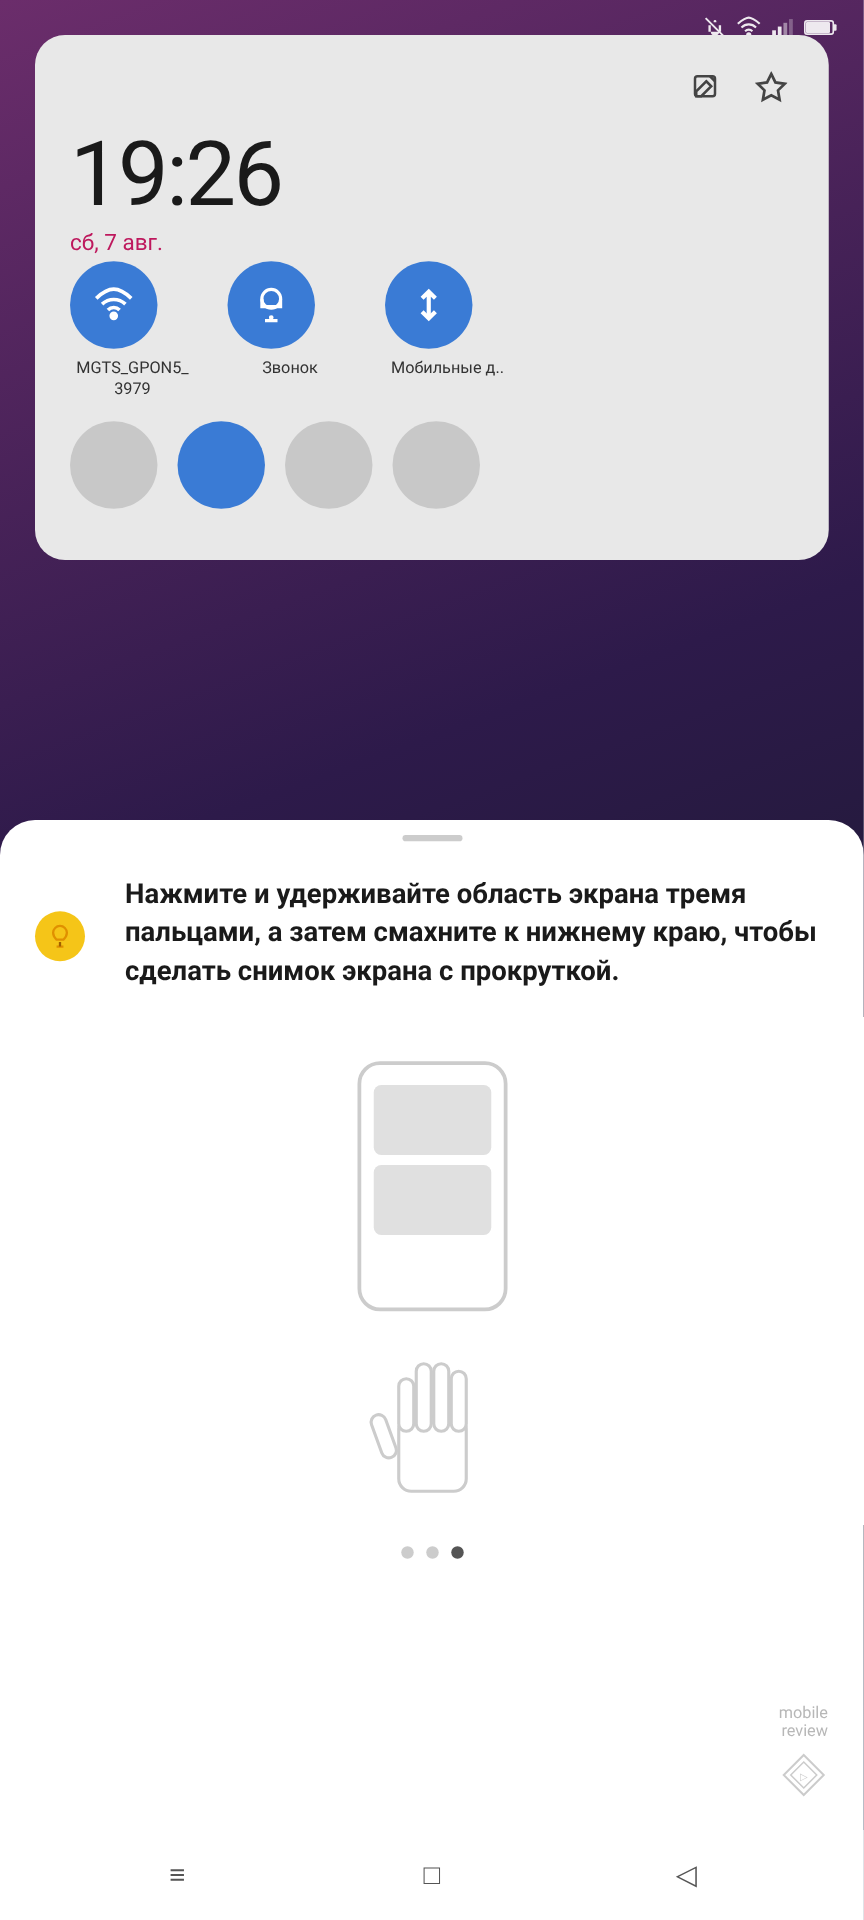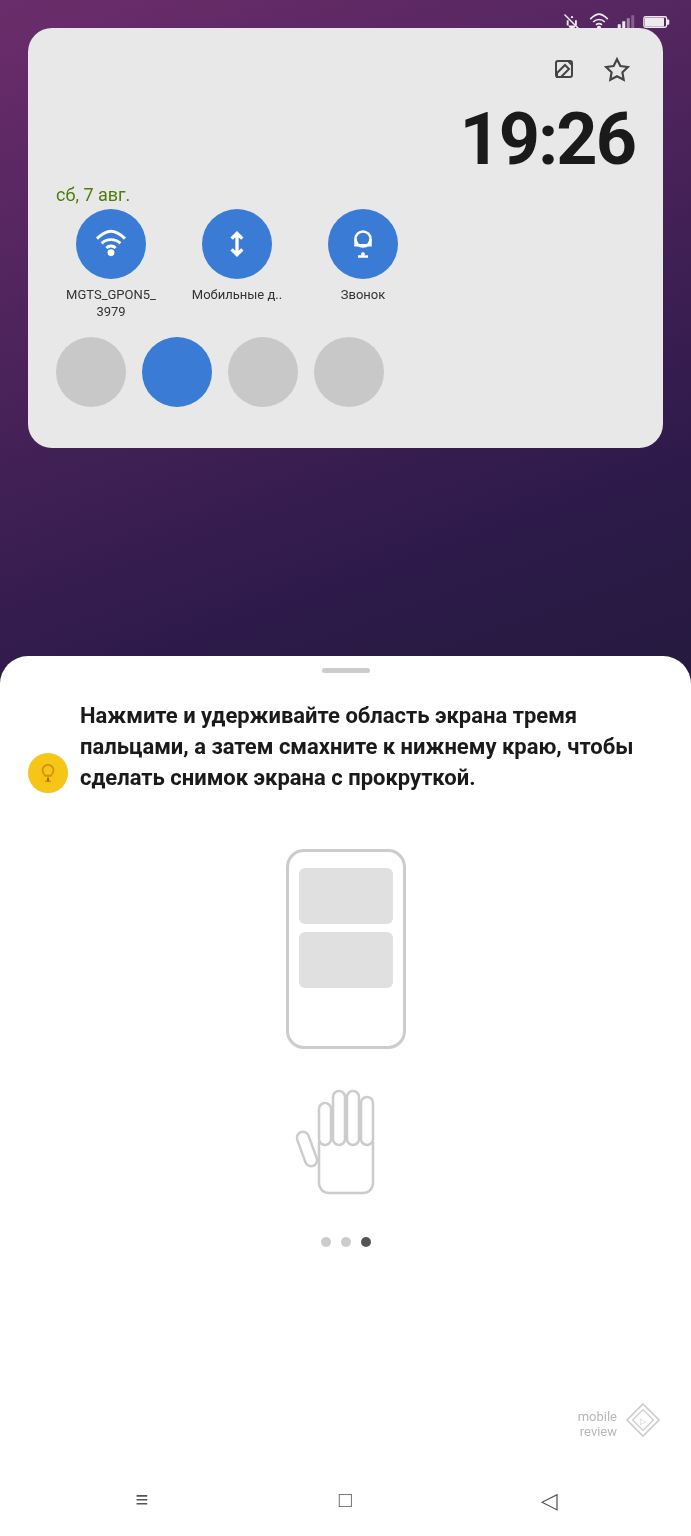--- a/index.html
+++ b/index.html
@@ -56,48 +56,46 @@
       display: flex;
       align-items: center;
       justify-content: center;
       color: #333;
       font-size: 20px;
     }
 
     
     .time-display {
       font-size: 72px;
-      font-weight: 700;
+      font-weight: 400;
       color: #1a1a1a;
       line-height: 1;
       margin-bottom: 8px;
       letter-spacing: -2px;
-      text-align: right;
     }
     .date-display {
       font-size: 18px;
-      color: #4d7c0f;
+      color: #be185d;
       margin-bottom: 4px;
     }
     .data-usage {
       font-size: 16px;
       color: #666;
       margin-bottom: 28px;
     }
 
     
     .quick-tiles {
       display: flex;
       gap: 16px;
       align-items: flex-start;
     }
     .tile {
       display: flex;
       flex-direction: column;
-      align-items: center;
       gap: 8px;
       width: 110px;
     }
     .tile-button {
       width: 70px;
       height: 70px;
       border-radius: 50%;
       display: flex;
       align-items: center;
       justify-content: center;
@@ -147,22 +145,22 @@
       width: 48px;
       height: 5px;
       background: #ccc;
       border-radius: 3px;
       margin: 0 auto 28px auto;
     }
 
     
     .tip-row {
       display: flex;
-      align-items: flex-end;
-      gap: 12px;
+      align-items: center;
+      gap: 32px;
       margin-bottom: 56px;
     }
     .tip-icon {
       width: 40px;
       height: 40px;
       background: #f5c518;
       border-radius: 50%;
       display: flex;
       align-items: center;
       justify-content: center;
@@ -231,23 +229,24 @@
     .dot.active {
       background: #555;
     }
 
     
     .watermark {
       position: absolute;
       bottom: 96px;
       right: 28px;
       display: flex;
-      align-items: flex-end;
+      align-items: flex-start;
       gap: 6px;
       opacity: 0.6;
+      flex-direction: column;
     }
     .watermark-text {
       font-size: 13px;
       color: #888;
       line-height: 1.2;
       text-align: right;
     }
     .watermark-diamond {
       width: 40px;
       height: 40px;
@@ -339,41 +338,41 @@
           <path d="M5 11.5c1.9-1.8 4.3-2.8 7-2.8s5.1 1 7 2.8"></path>
           <path d="M8.5 15c1-1 2.2-1.5 3.5-1.5s2.5.5 3.5 1.5"></path>
           <circle cx="12" cy="18.5" r="1.5" fill="white"></circle>
         </svg>
       </div>
       <div class="tile-label">MGTS_GPON5_<br>3979</div>
     </div>
 
     <div class="tile">
       <div class="tile-button active">
-        <svg width="32" height="32" viewBox="0 0 24 24" fill="none" stroke="white" stroke-width="2.5">
-          <path d="M12 4v16M8 8l4-4 4 4"></path>
-          <path d="M8 16l4 4 4-4"></path>
-        </svg>
-      </div>
-      <div class="tile-label">Мобильные д..</div>
-    </div>
-
-    <div class="tile">
-      <div class="tile-button active">
         <svg width="30" height="30" viewBox="0 0 24 24" fill="none" stroke="white" stroke-width="2">
           <path d="M18 8A6 6 0 0 1 6 8"></path>
           <path d="M6 8c0-3.3 2.7-6 6-6s6 2.7 6 6v5H6V8z"></path>
           <line x1="12" y1="19" x2="12" y2="22"></line>
           <line x1="8" y1="22" x2="16" y2="22"></line>
           <circle cx="12" cy="20" r="0.5" fill="white"></circle>
         </svg>
       </div>
       <div class="tile-label">Звонок</div>
     </div>
 
+    <div class="tile">
+      <div class="tile-button active">
+        <svg width="32" height="32" viewBox="0 0 24 24" fill="none" stroke="white" stroke-width="2.5">
+          <path d="M12 4v16M8 8l4-4 4 4"></path>
+          <path d="M8 16l4 4 4-4"></path>
+        </svg>
+      </div>
+      <div class="tile-label">Мобильные д..</div>
+    </div>
+
   </div>
 
   <div class="quick-tiles-row2">
     <div class="tile-small" style="background:#c8c8c8;border-radius:50%;width:70px;height:70px;"></div>
     <div class="tile-small" style="background:#3a7bd5;border-radius:50%;width:70px;height:70px;"></div>
     <div class="tile-small" style="background:#c8c8c8;border-radius:50%;width:70px;height:70px;"></div>
     <div class="tile-small" style="background:#c8c8c8;border-radius:50%;width:70px;height:70px;"></div>
   </div>
 </div>
 

